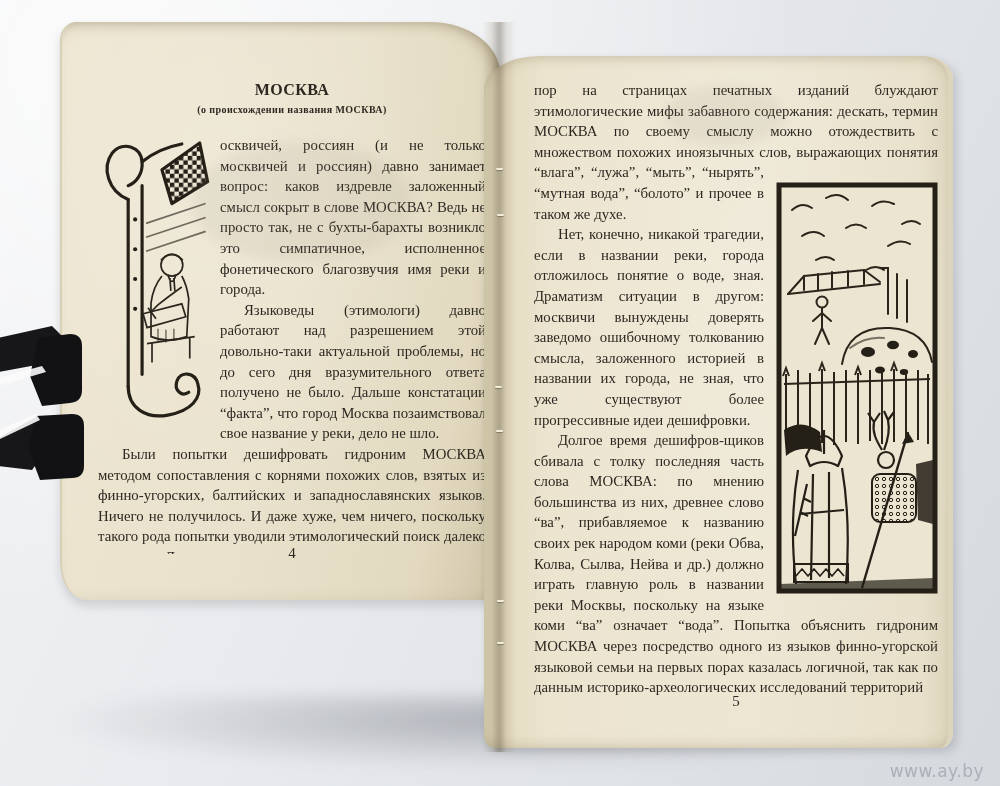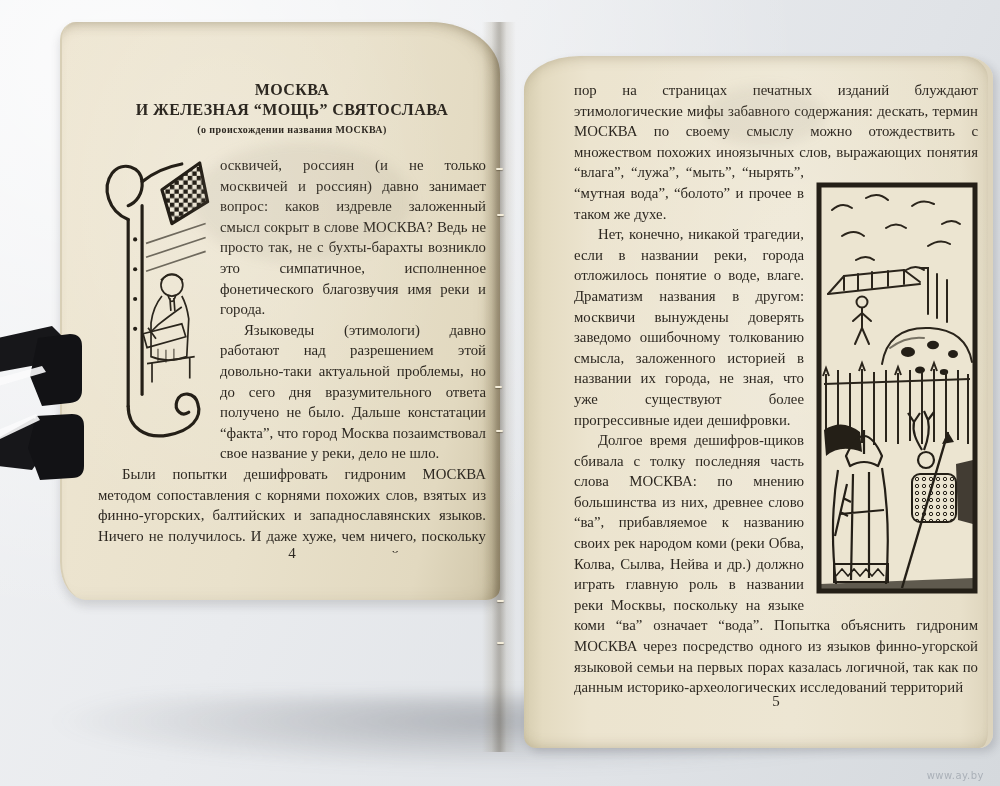--- a/index.html
+++ b/index.html
@@ -21,21 +21,21 @@
   .page-left{
     left:60px; top:22px; width:438px; height:578px;
     border-radius:16px 70px 14px 26px / 18px 52px 12px 38px;
     background:
       radial-gradient(ellipse at 35% 30%, rgba(255,255,255,.22), transparent 60%),
       linear-gradient(103deg,#eee6d2 0%, #e9e1cb 52%, #e2d9c0 84%, #cfc5a8 100%);
     box-shadow: inset 0 10px 14px -10px rgba(120,105,70,.45), inset -14px 0 22px -14px rgba(90,75,45,.55), 0 6px 10px rgba(70,70,80,.18);
     border-left:2px solid #d8cfb6;
   }
   .page-right{
-    left:524px; top:56px; width:464px; height:692px;
+    left:484px; top:56px; width:464px; height:692px;
     border-radius:56px 30px 14px 12px / 34px 22px 14px 12px;
     background:
       radial-gradient(ellipse at 60% 35%, rgba(255,255,255,.20), transparent 60%),
       linear-gradient(to right,#d6cdb0 0%, #e4dbc1 4%, #ece4cf 14%, #ede6d3 58%, #e8e0ca 94%, #ded5bd 100%);
     box-shadow: inset 0 10px 14px -10px rgba(120,105,70,.40), inset 0 -10px 14px -10px rgba(120,105,70,.35), 4px 4px 8px rgba(70,70,80,.20);
     border-right:5px solid #ddd4bd;
   }
   .gutter{
     position:absolute; left:482px; top:22px; width:34px; height:730px; z-index:3;
     background:linear-gradient(to right, rgba(110,95,60,0) 0%, rgba(110,95,60,.14) 28%,
@@ -66,38 +66,37 @@
   .rp-content{position:absolute; left:50px; right:10px; top:24px; bottom:46px; overflow:hidden;
     font-size:14.8px; line-height:20.6px; text-align:justify;}
   .float-pusher{ float:right; width:0; height:102px;}
   .illustration-float{ float:right; clear:right; width:162px; height:412px; margin:0 0 10px 12px;}
   .smudge{position:absolute; border-radius:50%; background:rgba(140,130,105,.10); filter:blur(6px); z-index:2; pointer-events:none;}
   
   .clip{ position:absolute; left:-2px; top:320px; width:94px; height:166px; z-index:6;}
   .watermark{
     position:absolute; right:16px; bottom:5px; z-index:7;
     font-family:"DejaVu Sans","Liberation Sans",sans-serif;
-    font-size:10px; color:#aab0b8; letter-spacing:.5px;
+    font-size:17px; color:#aab0b8; letter-spacing:.5px;
   }
   .vh{position:absolute; width:1px; height:1px; overflow:hidden; opacity:0;}
   svg{display:block;}
 </style>
 </head>
 <body>
 
 <div class="photo">
 
   <div class="book-shadow"></div>
 
   <div class="page page-left">
     <div class="smudge" style="left:130px; top:120px; width:220px; height:120px;"></div>
     <div class="lp-content">
       <div class="title">
         <div>МОСКВА</div>
-        <div>И ЖЕЛЕЗНАЯ “МОЩЬ” СВЯТОСЛАВА</div>
         <div class="t3">(о происхождении названия МОСКВА)</div>
       </div>
       <div class="bodytext">
         <div class="dropcap-float">
           <span class="vh">М</span>
           <svg viewBox="0 0 112 288" width="112" height="286">
             <defs>
               <pattern id="chk" width="9" height="9" patternUnits="userSpaceOnUse">
                 <rect width="4.5" height="4.5" fill="#241f17"></rect>
                 <rect x="4.5" y="4.5" width="4.5" height="4.5" fill="#241f17"></rect>
@@ -189,21 +188,21 @@
           <g fill="none" stroke="#241f17" stroke-width="2.4">
             <path d="M86,406 L132,250"></path>
           </g>
           <polygon points="132,250 126,262 138,260" fill="#241f17"></polygon>
           <rect x="18" y="382" width="54" height="18" fill="none" stroke="#241f17" stroke-width="2"></rect>
           <path d="M20,394 l6,-7 l6,7 l6,-7 l6,7 l6,-7 l6,7 l6,-7 l6,7" fill="none" stroke="#241f17" stroke-width="1.6"></path>
           <path d="M4,402 L158,396 L158,408 L4,408 Z" fill="#241f17" opacity=".7"></path>
         </svg>
       </div>
       <p class="para noindent">пор на страницах печатных изданий блуждают этимологические мифы забавного содержания: дескать, термин МОСКВА по своему смыслу можно отождествить с множеством похожих иноязычных слов, выражающих понятия “влага”, “лужа”, “мыть”, “нырять”, “мутная вода”, “болото” и прочее в таком же духе.</p>
-      <p class="para">Нет, конечно, никакой трагедии, если в названии реки, города отложилось понятие о воде, влаге. Драматизм названия в другом: москвичи вынуждены доверять заведомо ошибочному толкованию смысла, заложенного историей в названии их города, не зная, что уже существуют более прогрессивные идеи дешифровки.</p>
+      <p class="para">Нет, конечно, никакой трагедии, если в названии реки, города отложилось понятие о воде, зная. Драматизм ситуации в другом: москвичи вынуждены доверять заведомо ошибочному толкованию смысла, заложенного историей в названии их города, не зная, что уже существуют более прогрессивные идеи дешифровки.</p>
       <p class="para">Долгое время дешифров-щиков сбивала с толку последняя часть слова МОСКВА: по мнению большинства из них, древнее слово “ва”, прибавляемое к названию своих рек народом коми (реки Обва, Колва, Сылва, Нейва и др.) должно играть главную роль в названии реки Москвы, поскольку на языке коми “ва” означает “вода”. Попытка объяснить гидроним МОСКВА через посредство одного из языков финно-угорской языковой семьи на первых порах казалась логичной, так как по данным историко-археологических исследований территорий</p>
     </div>
     <div class="pagenum pagenum-right">5</div>
   </div>
 
   <div class="gutter"></div>
   <div class="stitch" style="left:496px; top:168px;"></div>
   <div class="stitch" style="left:497px; top:214px;"></div>
   <div class="stitch" style="left:495px; top:386px;"></div>
   <div class="stitch" style="left:496px; top:430px;"></div>

